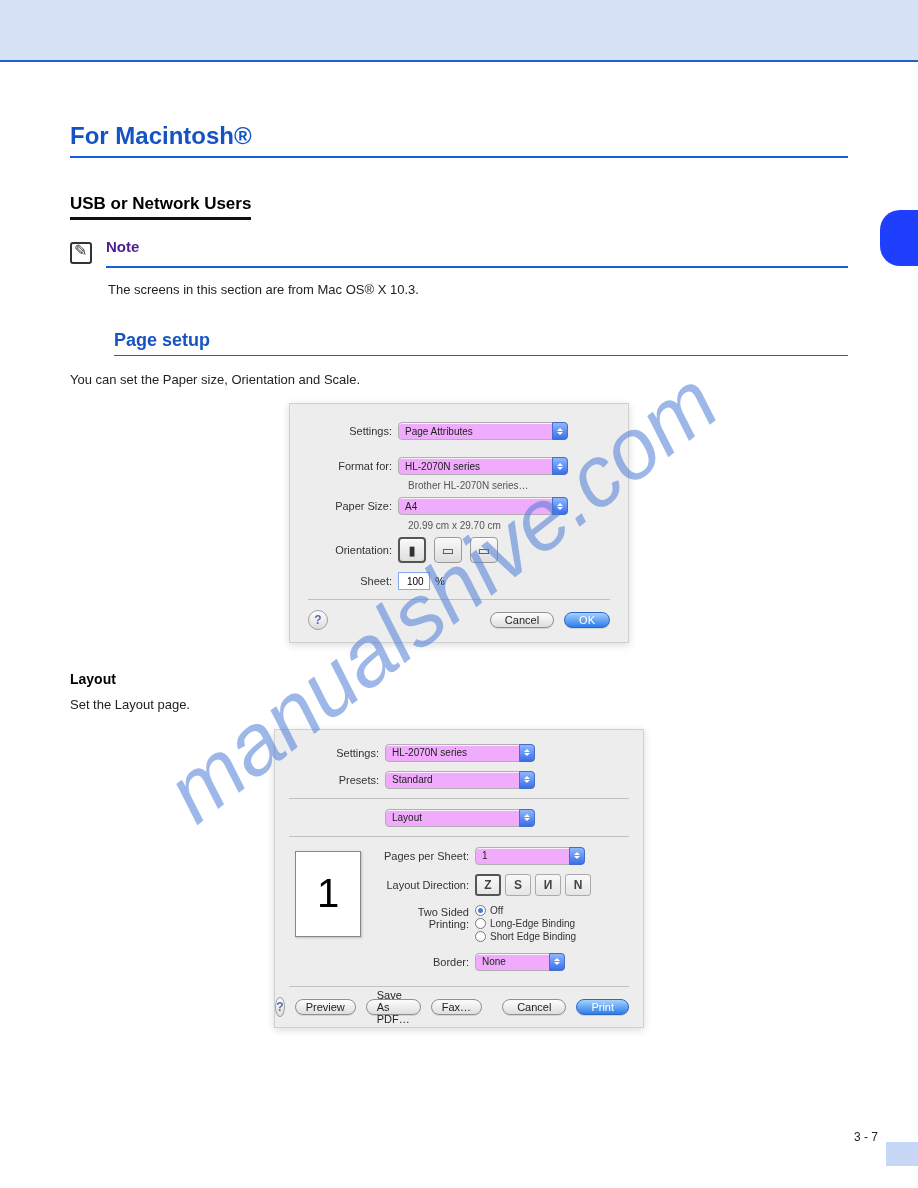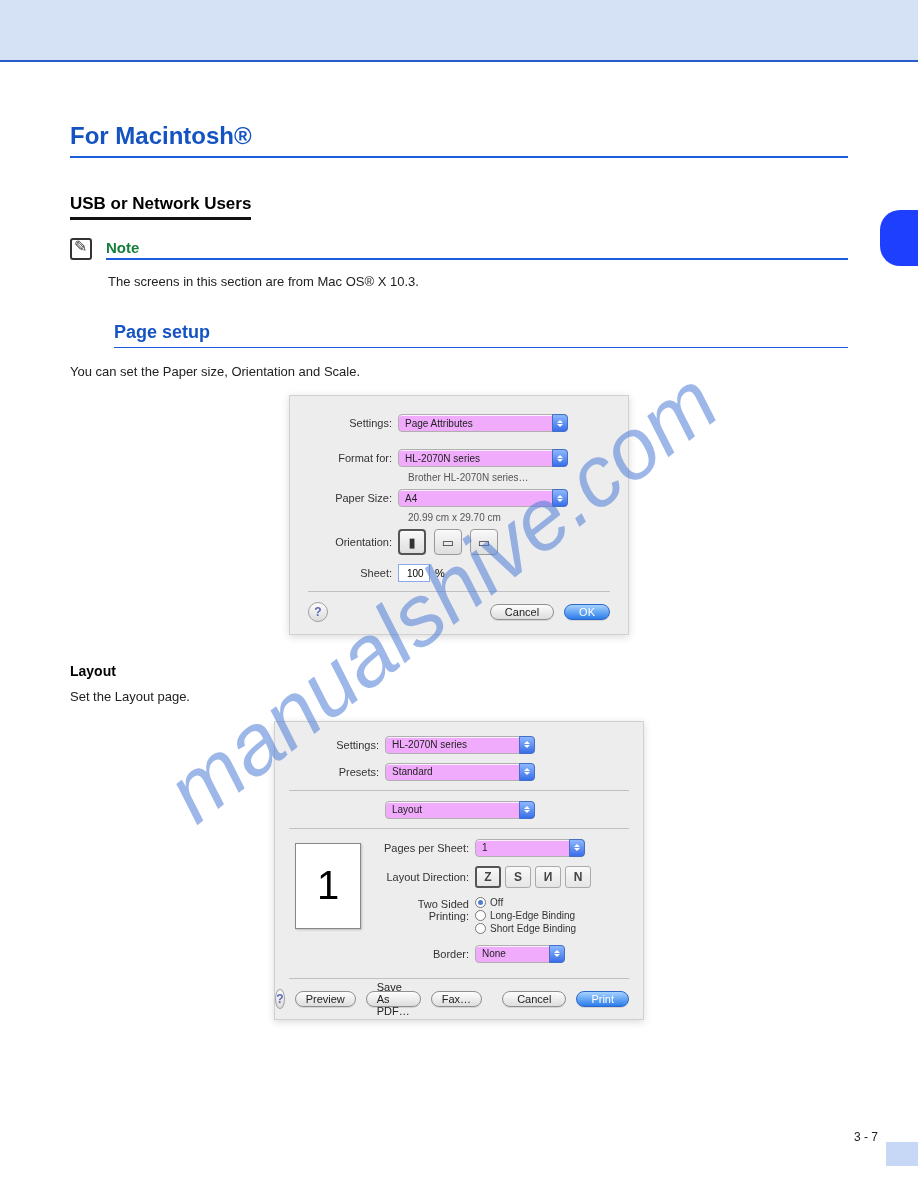--- a/index.html
+++ b/index.html
@@ -62,24 +62,24 @@
   .note-icon::after {
     content: "✎";
     position: absolute;
     top: -3px; left: 2px;
     font-size: 16px;
     color: #333;
   }
   .note-label {
     font-size: 15px;
     font-weight: bold;
-    color: #15803d;
+    color: #4c1d95;
     border-bottom: 2px solid #1b5bdd;
     flex: 1;
-    padding-bottom: 2px;
+    padding-bottom: 11px;
   }
   .note-body {
     margin-top: 12px;
     margin-left: 38px;
     font-size: 13px;
     color: #222;
     line-height: 1.5;
   }
   .h3 {
     margin-top: 30px;

